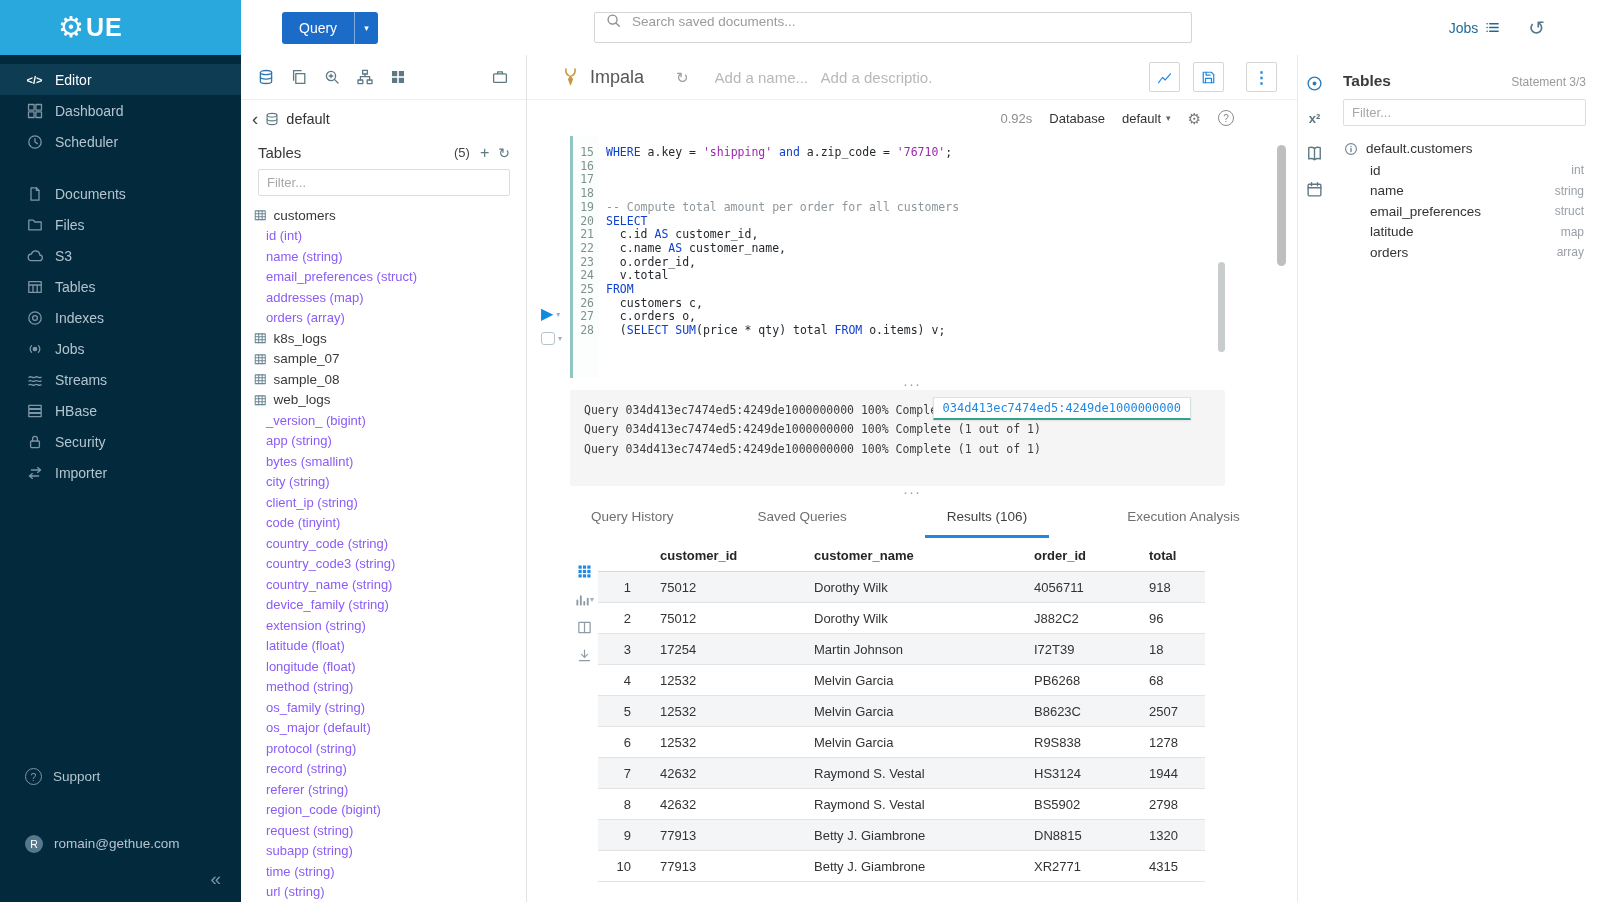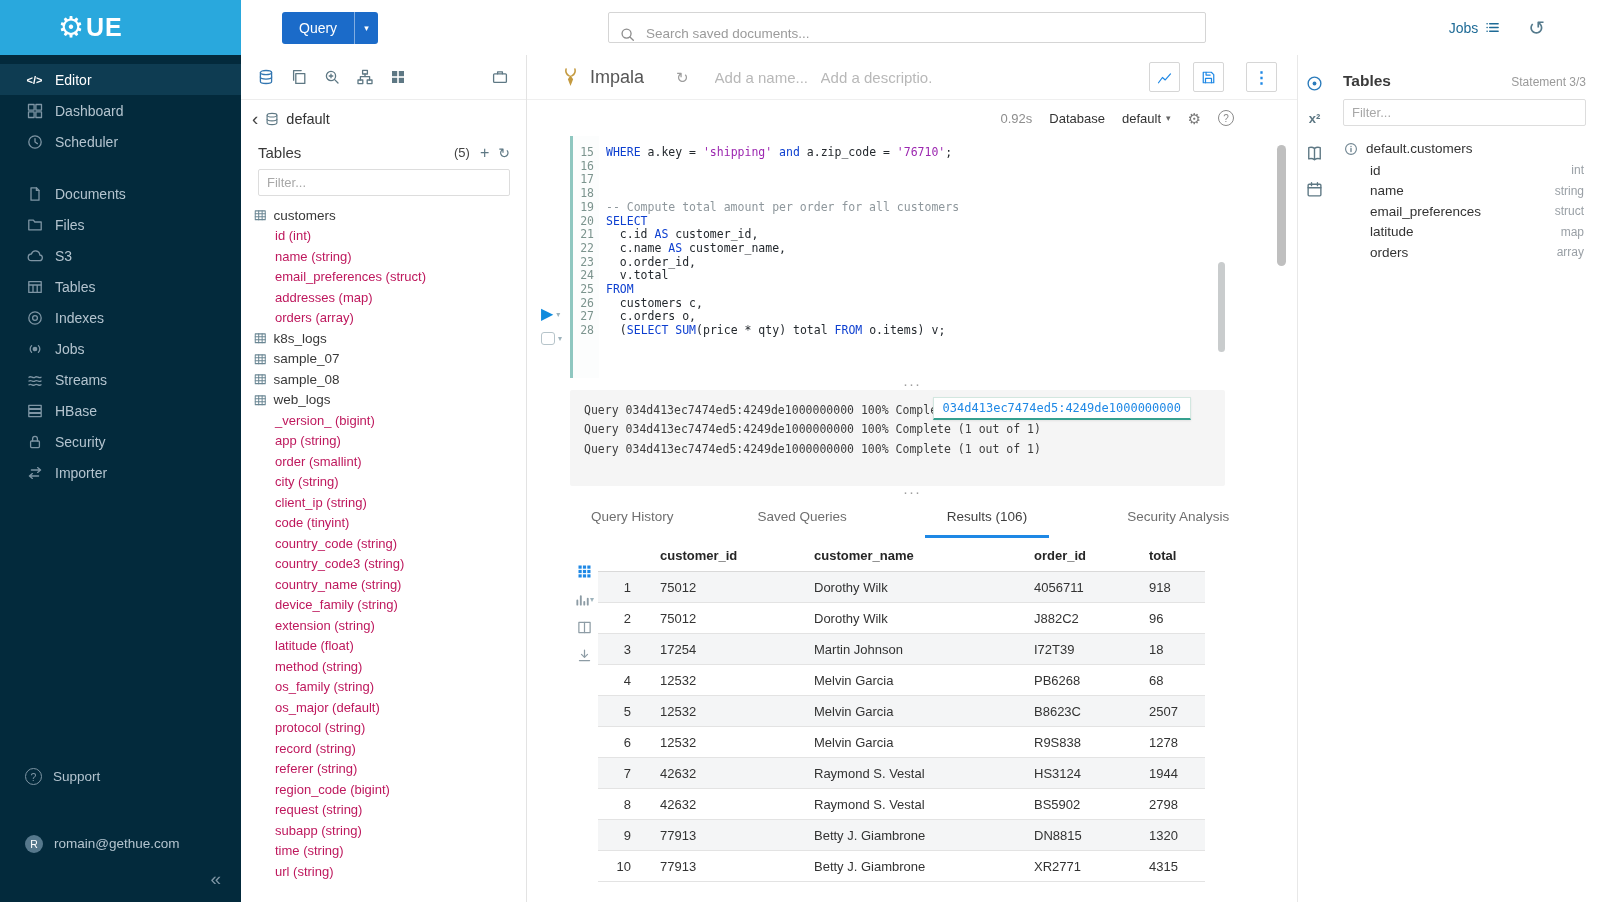--- a/index.html
+++ b/index.html
@@ -27,21 +27,21 @@
   .avatar{width:18px;height:18px;border-radius:50%;background:#56788c;color:#fff;font-size:10.5px;display:flex;align-items:center;justify-content:center;flex:none;}
   .collapse-row{display:flex;justify-content:flex-end;padding:10px 20px 14px 0;}
   .collapse-icon{font-size:19px;color:#7e95a4;cursor:pointer;line-height:1;}
 
   
   .main{position:absolute;left:241px;top:0;right:0;bottom:0;display:flex;flex-direction:column;}
   .topbar{height:55px;flex:none;position:relative;display:flex;align-items:center;background:#fff;}
   .query-btn{margin-left:41px;height:32px;background:#1b6bc9;border-radius:3px;display:flex;align-items:stretch;color:#fff;font-size:14px;cursor:pointer;}
   .qb-label{display:flex;align-items:center;padding:0 17px;}
   .qb-caret{display:flex;align-items:center;padding:0 9px;border-left:1px solid rgba(255,255,255,.45);font-size:9px;}
-  .search-box{position:absolute;left:367px;top:12px;width:598px;height:31px;border:1px solid #d5d5d5;border-radius:2px;display:flex;align-items:flex-end;background:#fff;}
+  .search-box{position:absolute;left:353px;top:12px;width:598px;height:31px;border:1px solid #d5d5d5;border-radius:2px;display:flex;align-items:flex-start;background:#fff;}
   .search-box svg{width:15px;height:15px;color:#8c8c8c;margin:0 9px 0 11px;}
   .search-box input{flex:1;border:none;outline:none;font-size:13.5px;font-family:inherit;color:#333;background:transparent;}
   .search-box input::placeholder{color:#9b9b9b;}
   .topbar-right{position:absolute;right:0;top:0;height:55px;display:flex;align-items:center;padding-right:56px;gap:28px;}
   .jobs-link{display:flex;align-items:center;gap:7px;color:#1d6a96;font-size:14px;cursor:pointer;}
   .jobs-link svg{width:15px;height:15px;}
   .history-icon{font-size:20px;color:#557a8c;cursor:pointer;line-height:1;}
 
   
   .content{flex:1;display:flex;min-height:0;}
@@ -60,21 +60,21 @@
   .hd-plus{margin-left:10px;font-size:16px;color:#5e7884;cursor:pointer;line-height:1;}
   .hd-refresh{margin-left:9px;font-size:14px;color:#5e7884;cursor:pointer;line-height:1;}
   .filter-wrap{padding:4px 16px 6px 17px;}
   .filter-wrap input,.rp-filter-wrap input{width:100%;height:27px;border:1px solid #ddd;border-radius:2px;padding:0 8px;font-size:13px;font-family:inherit;color:#333;outline:none;}
   .filter-wrap input::placeholder,.rp-filter-wrap input::placeholder{color:#a8a8a8;}
   .tree{flex:1;overflow:hidden;padding-top:3px;}
   .tree-row{height:20.5px;display:flex;align-items:center;c
   ursor:pointer;}
   .table-row{padding-left:13px;gap:7px;font-size:13.5px;color:#383838;}
   .table-row svg{width:12.5px;height:12.5px;color:#6b8794;}
-  .col-row{padding-left:34px;font-size:13px;color:#be185d;}
+  .col-row{padding-left:25px;font-size:13px;color:#8b5cf6;}
 
   
   .editor-col{flex:1;min-width:0;position:relative;display:flex;flex-direction:column;background:#fff;}
   .editor-hd{height:45px;flex:none;border-bottom:1px solid #efefef;display:flex;align-items:center;padding:0 20px 0 33px;}
   .impala-icon{display:flex;margin-right:9px;}
   .impala-icon svg{width:21px;height:21px;}
   .engine-title{font-size:18px;color:#565656;}
   .session-refresh{margin-left:32px;color:#9e9e9e;font-size:15px;cursor:pointer;line-height:1;}
   .q-name-input,.q-desc-input{border:none;outline:none;font-size:15px;color:#333;font-family:inherit;}
   .q-name-input{margin-left:24px;width:100px;}
@@ -426,30 +426,31 @@
               <span style="display: flex;">
                 <svg viewBox="0 0 16 16" fill="none" stroke="currentColor" stroke-width="1.3" stroke-linecap="round" stroke-linejoin="round">
                   <rect x="1.6" y="2.4" width="12.8" height="11.2"></rect>
                   <path d="M1.6 6h12.8M1.6 9.8h12.8M6 2.4v11.2M10.4 2.4v11.2"></path>
                 </svg>
               </span>
               <span>web_logs</span>
             </div>
             <div class="tree-row col-row">_version_ (bigint)</div>
             <div class="tree-row col-row">app (string)</div>
-            <div class="tree-row col-row">order (smallint)</div>
+            <div class="tree-row col-row">bytes (smallint)</div>
             <div class="tree-row col-row">city (string)</div>
             <div class="tree-row col-row">client_ip (string)</div>
             <div class="tree-row col-row">code (tinyint)</div>
             <div class="tree-row col-row">country_code (string)</div>
             <div class="tree-row col-row">country_code3 (string)</div>
             <div class="tree-row col-row">country_name (string)</div>
             <div class="tree-row col-row">device_family (string)</div>
             <div class="tree-row col-row">extension (string)</div>
             <div class="tree-row col-row">latitude (float)</div>
+            <div class="tree-row col-row">longitude (float)</div>
             <div class="tree-row col-row">method (string)</div>
             <div class="tree-row col-row">os_family (string)</div>
             <div class="tree-row col-row">os_major (default)</div>
             <div class="tree-row col-row">protocol (string)</div>
             <div class="tree-row col-row">record (string)</div>
             <div class="tree-row col-row">referer (string)</div>
             <div class="tree-row col-row">region_code (bigint)</div>
             <div class="tree-row col-row">request (string)</div>
             <div class="tree-row col-row">subapp (string)</div>
             <div class="tree-row col-row">time (string)</div>
@@ -540,21 +541,21 @@
             </div>
           <span class="log-badge">034d413ec7474ed5:4249de1000000000</span>
         </div>
 
         <div class="grab-handle"></div>
 
         <div class="tabs">
             <div class="tab">Query History</div>
             <div class="tab">Saved Queries</div>
             <div class="tab active">Results (106)</div>
-            <div class="tab">Security Analysis</div>
+            <div class="tab">Execution Analysis</div>
           </div>
 
         <div class="results-area">
           <div class="results-icons">
               <span class="ri active">
                 <svg viewBox="0 0 16 16" fill="currentColor" stroke="none">
                   <rect x="1.6" y="1.6" width="3.4" height="3.4"></rect>
                   <rect x="6.3" y="1.6" width="3.4" height="3.4"></rect>
                   <rect x="11" y="1.6" width="3.4" height="3.4"></rect>
                   <rect x="1.6" y="6.3" width="3.4" height="3.4"></rect>

